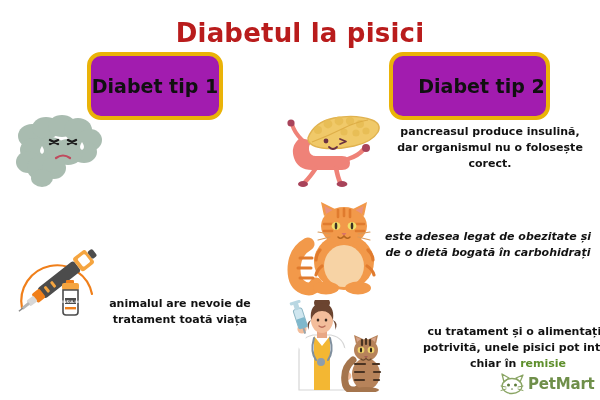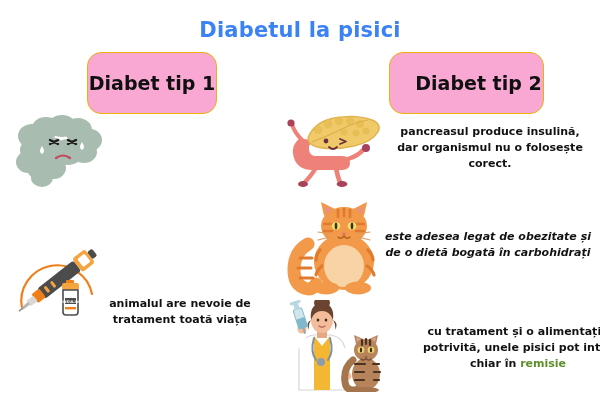--- a/index.html
+++ b/index.html
@@ -17,31 +17,31 @@
     background: #ffffff;
     overflow: hidden;
   }
   
   #title {
     position: absolute;
     left: 0;
     top: 18px;
     width: 600px;
     text-align: center;
-    font-size: 21px;
+    font-size: 26px;
     font-weight: bold;
-    color: #3b82f6;
+    color: #b91c1c;
     letter-spacing: 0.2px;
   }
   
   .type-box {
     position: absolute;
-    border: 1px solid #eab308;
+    border: 4px solid #eab308;
     border-radius: 14px;
-    background: #f9a8d4;
+    background: #a21caf;
     display: flex;
     align-items: center;
     justify-content: center;
     font-size: 19px;
     font-weight: bold;
     color: #101010;
     z-index: 6;
   }
   #box-t1 { left: 87px; top: 52px; width: 128px; height: 60px; }
   #box-t2 { left: 389px; top: 52px; width: 129px; height: 60px; padding-left: 24px; }
@@ -314,14 +314,31 @@
         <ellipse cx="85" cy="90" rx="13" ry="3" fill="#a5754d"></ellipse>
       </g>
     </svg>
   </div>
 
   <div class="caption" id="cap-l2">animalul are nevoie de tratament toată viața</div>
   <div class="caption" id="cap-r1">pancreasul produce insulină, dar organismul nu o folosește corect.</div>
   <div class="caption" id="cap-r2">este adesea legat de obezitate și de o dietă bogată în carbohidrați</div>
   <div class="caption" id="cap-r3"><span>cu tratament și o alimentație potrivită, unele pisici pot intra chiar în </span><span class="accent-green">remisie</span></div>
 
+  <div id="logo">
+    <svg width="26" height="22" viewBox="0 0 26 22" xmlns="http://www.w3.org/2000/svg">
+      <path d="M4 9 L2 1 L9 5 Z" fill="none" stroke="#8aa564" stroke-width="1.3" stroke-linejoin="round"></path>
+      <path d="M20 9 L23 2 L16 5 Z" fill="none" stroke="#8aa564" stroke-width="1.3" stroke-linejoin="round"></path>
+      <ellipse cx="12" cy="13" rx="10" ry="7.5" fill="none" stroke="#8aa564" stroke-width="1.4"></ellipse>
+      <circle cx="8.5" cy="12" r="1.5" fill="#5f7d3c"></circle>
+      <circle cx="15.5" cy="12" r="1.5" fill="#5f7d3c"></circle>
+      <path d="M12 15 l-1.2 1.4 h2.4 z" fill="#5f7d3c"></path>
+      <g stroke="#8aa564" stroke-width="1" stroke-linecap="round">
+        <path d="M6 14 l-5 -1"></path>
+          <path d="M6 16 l-5 1.5"></path>
+        <path d="M18 14 l5 -1"></path>
+          <path d="M18 16 l5 1.5"></path>
+      </g>
+    </svg>
+    <span id="logo-text">PetMart</span>
+  </div>
 
 </div>
 
 </body></html>

